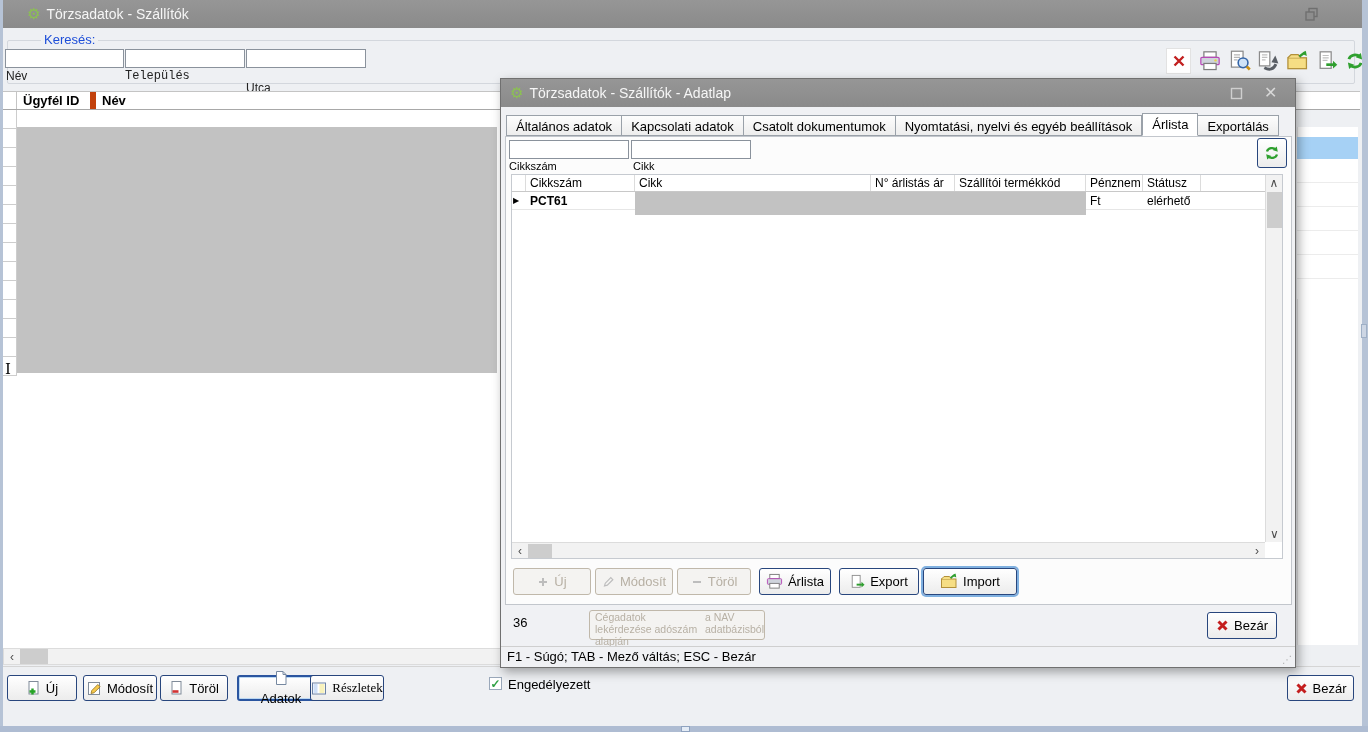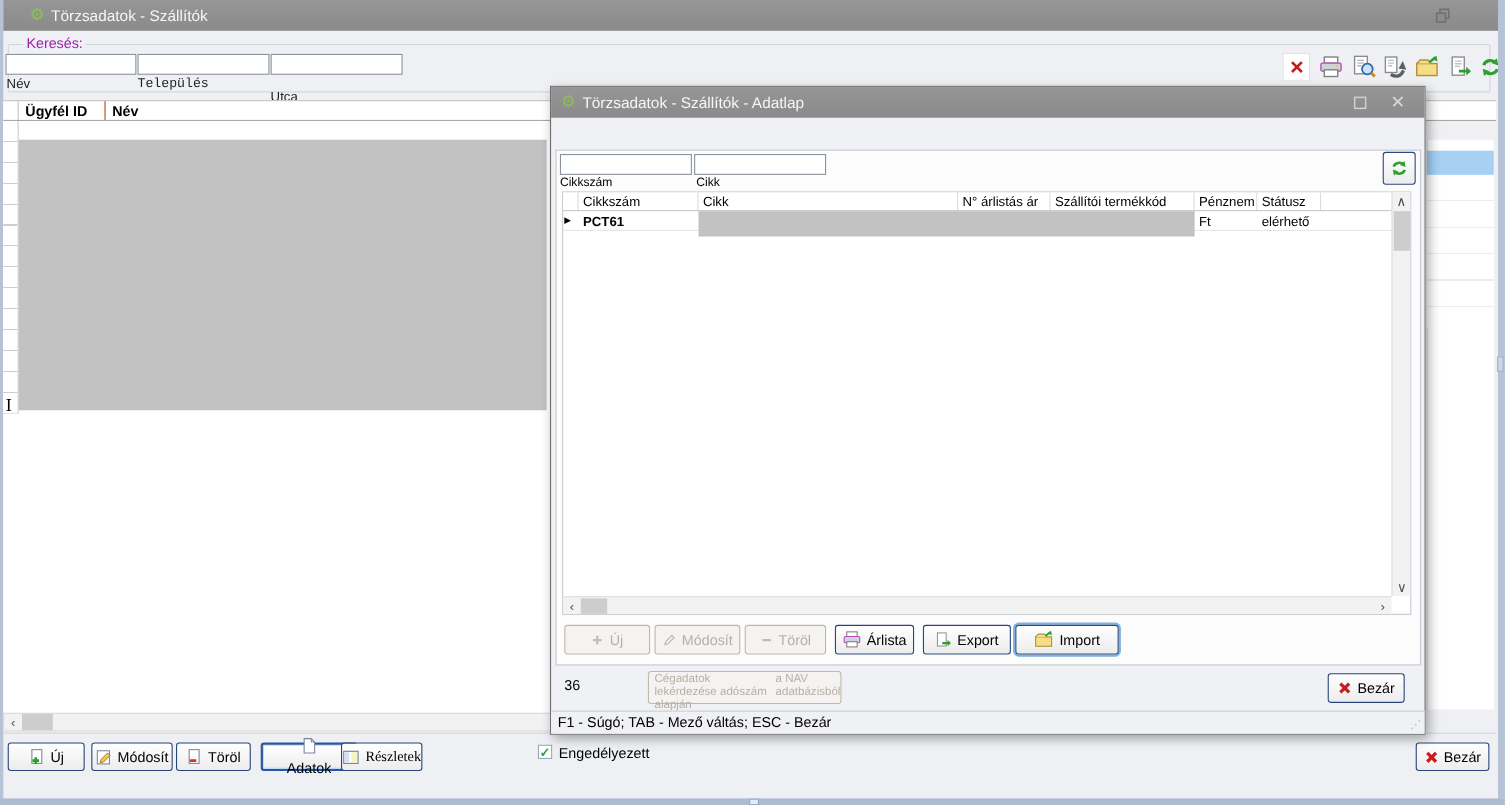--- a/index.html
+++ b/index.html
@@ -4,21 +4,21 @@
 <style>
   * { margin:0; padding:0; box-sizing:border-box; }
   html,body { width:1368px; height:732px; overflow:hidden; }
   body { font-family:"Liberation Sans", sans-serif; font-size:13px; color:#000; background:#b6c3d6; position:relative; }
   .abs { position:absolute; }
   .win { background:#eef0f3; }
   .titlebar { background:linear-gradient(#969696,#8a8a8a); color:#f6f6f6; font-size:14px; display:flex; align-items:center; }
   .titlebar .ttxt { margin-left:6px; white-space:nowrap; }
   .gear { color:#8cc152; font-size:15px; line-height:1; }
   .grpbox { border:1px solid #d3d7dd; border-radius:2px; }
-  .grplabel { background:#eef0f3; padding:0 3px; font-size:13px; color:#a21caf; }
+  .grplabel { background:#eef0f3; padding:0 3px; font-size:13px; color:#1d4ed8;margin-left:20px; }
   .tin { border:1px solid #8a929c; background:#fff; height:19px; font:13px "Liberation Sans",sans-serif; padding:0 3px; }
   .flabel { font-size:12px; color:#222; }
   .hdrcell { font-weight:bold; font-size:13px; }
   .btn { display:flex; align-items:center; justify-content:center; gap:5px; background:linear-gradient(#ffffff,#ececec); border:1px solid #28467d; border-radius:3px; font-size:13px; color:#000; cursor:default; }
   .btn.dis { border-color:#c0b8aa; color:#b7b0a4; background:#f4f3f1; }
   .btn.focusA { border:2px solid #2a55a0; box-shadow:inset 0 0 0 1px #bcd8f2; }
   .btn.focusB { border:1px solid #28467d; box-shadow:0 0 0 2px #7fb0e0; }
   .ico { display:inline-block; line-height:0; }
   .ico svg { display:block; }
   .scrltrack { background:#f2f2f2; border:1px solid #dcdcdc; }
@@ -108,21 +108,21 @@
     <span class="ico"><svg width="22" height="22" viewBox="0 0 18 18">
           <path d="M4 7.5 a5.2 4.6 0 0 1 9-1.8" fill="none" stroke="#2fa02f" stroke-width="2.3"></path>
           <polygon points="13.8,2.4 14.8,7.8 9.6,6" fill="#2fa02f"></polygon>
           <path d="M14 10.5 a5.2 4.6 0 0 1 -9 1.8" fill="none" stroke="#2fa02f" stroke-width="2.3"></path>
           <polygon points="4.2,15.6 3.2,10.2 8.4,12" fill="#2fa02f"></polygon>
         </svg></span>
   </div>
 
   <div class="abs" style="left:0; top:91px; width:1357px; height:19px; background:#fff; border-top:1px solid #c4c4c4; border-bottom:1px solid #a8a8a8; display:flex;">
     <div style="width:14px; border-right:1px solid #c4c4c4;"></div>
-    <div class="hdrcell" style="width:79px; padding:1px 0 0 6px; border-right:1px solid #c2410c;">Ügyfél ID</div>
+    <div class="hdrcell" style="width:79px; padding:1px 0 0 6px; border-right:6px solid #c2410c;">Ügyfél ID</div>
     <div class="hdrcell" style="flex:1; padding:1px 0 0 6px;">Név</div>
   </div>
 
   <div class="abs" style="left:0; top:110px; width:497px; height:538px; background:#fff;"></div>
   <div class="abs" style="left:0; top:110px; width:14px; height:266px; background:repeating-linear-gradient(to bottom, #fff 0 18px, #cdcdcd 18px 19px); border-right:1px solid #cdcdcd;"></div>
   <div class="abs redact" style="left:14px; top:127px; width:480px; height:246px;"></div>
   <div class="abs" style="left:2px; top:360px; font:15px 'DejaVu Serif',serif;">I</div>
 
   <div class="abs" style="left:1294px; top:127px; width:61px; height:518px; background:#fff; border-left:1px solid #e4e4e4;"></div>
   <div class="abs" style="left:1294px; top:137px; width:61px; height:22px; background:#a6d1f5;"></div>
@@ -202,20 +202,23 @@
     <span class="gear ico" style="margin-left:9px;">⚙</span>
     <span class="ttxt">Törzsadatok - Szállítók - Adatlap</span>
     <span class="abs ico" style="left:729px; top:8px;">
       <svg width="13" height="13" viewBox="0 0 13 13">
           <rect x="1.5" y="1.5" width="10" height="10" fill="none" stroke="#cfcfcf" stroke-width="1.4"></rect>
         </svg>
     </span>
     <span class="abs" style="left:763px; top:4px; color:#d8d8d8; font-size:16px;">✕</span>
   </div>
 
+  <div class="abs" style="left:5px; top:36px; white-space:nowrap;">
+    <span class="tab">Általános adatok</span><span class="tab">Kapcsolati adatok</span><span class="tab">Csatolt dokumentumok</span><span class="tab">Nyomtatási, nyelvi és egyéb beállítások</span><span class="tab active">Árlista</span><span class="tab">Exportálás</span>
+  </div>
 
   <div class="abs" style="left:4px; top:57px; width:787px; height:469px; background:#fcfcfc; border:1px solid #c2c6cc; z-index:2;"></div>
 
   <input class="abs tin" style="left: 8px; top: 61px; width: 120px; z-index: 4;" value="">
   <input class="abs tin" style="left: 130px; top: 61px; width: 120px; z-index: 4;" value="">
   <span class="abs" style="left:8px; top:81px; font-size:11px; z-index:4;">Cikkszám</span>
   <span class="abs" style="left:132px; top:81px; font-size:11px; z-index:4;">Cikk</span>
 
   <div class="abs btn" style="left:756px; top:59px; width:30px; height:30px; z-index:4;">
     <span class="ico">

